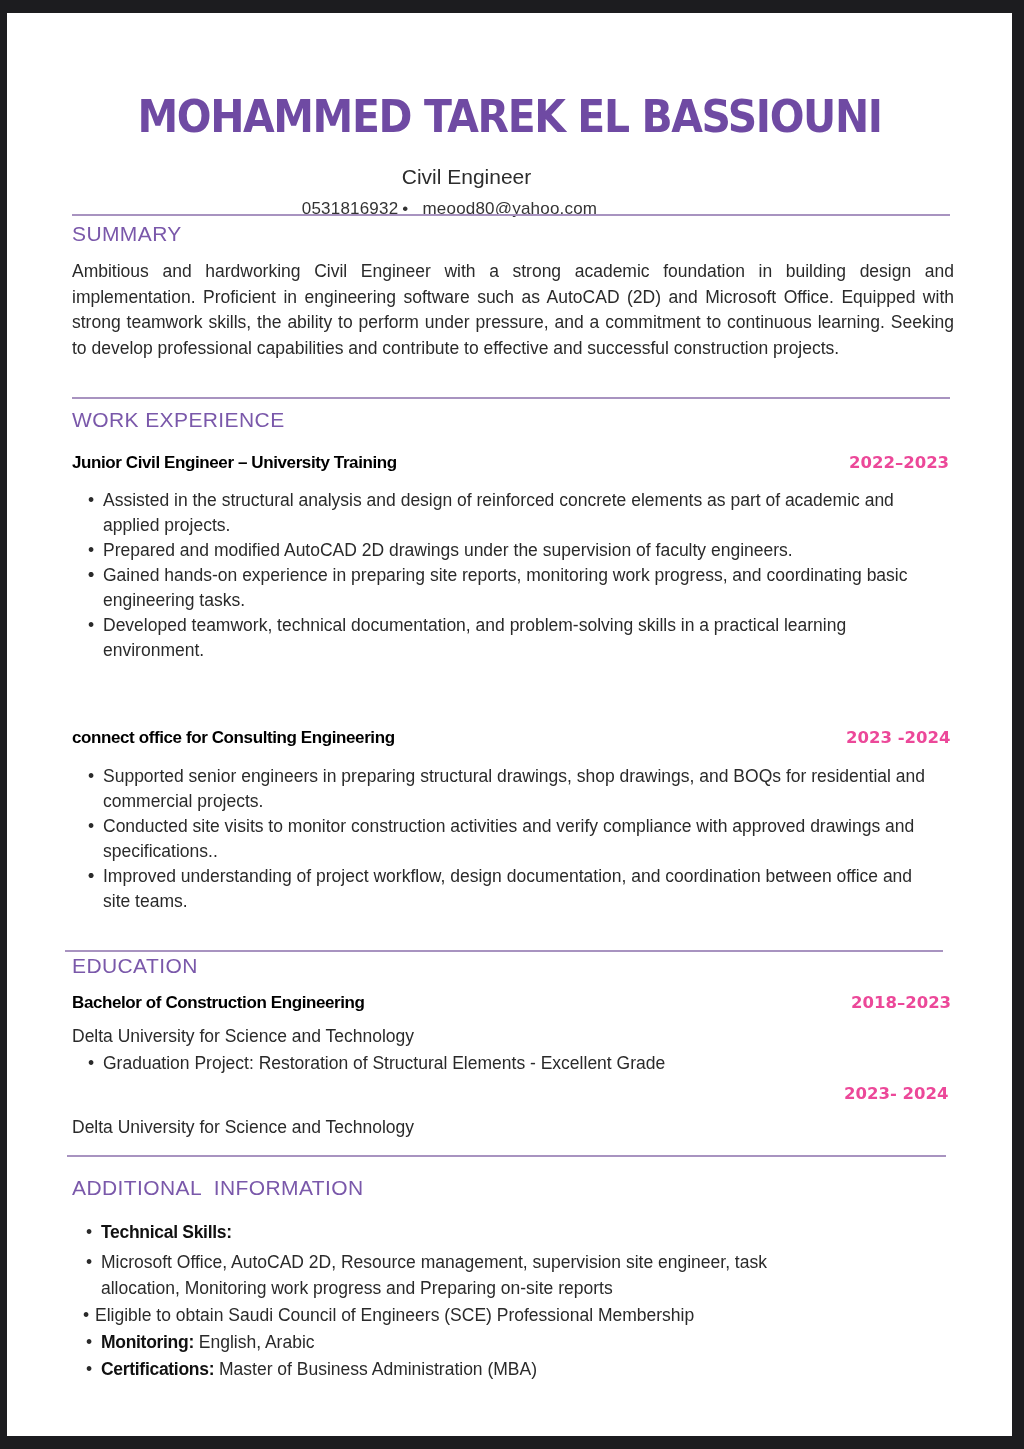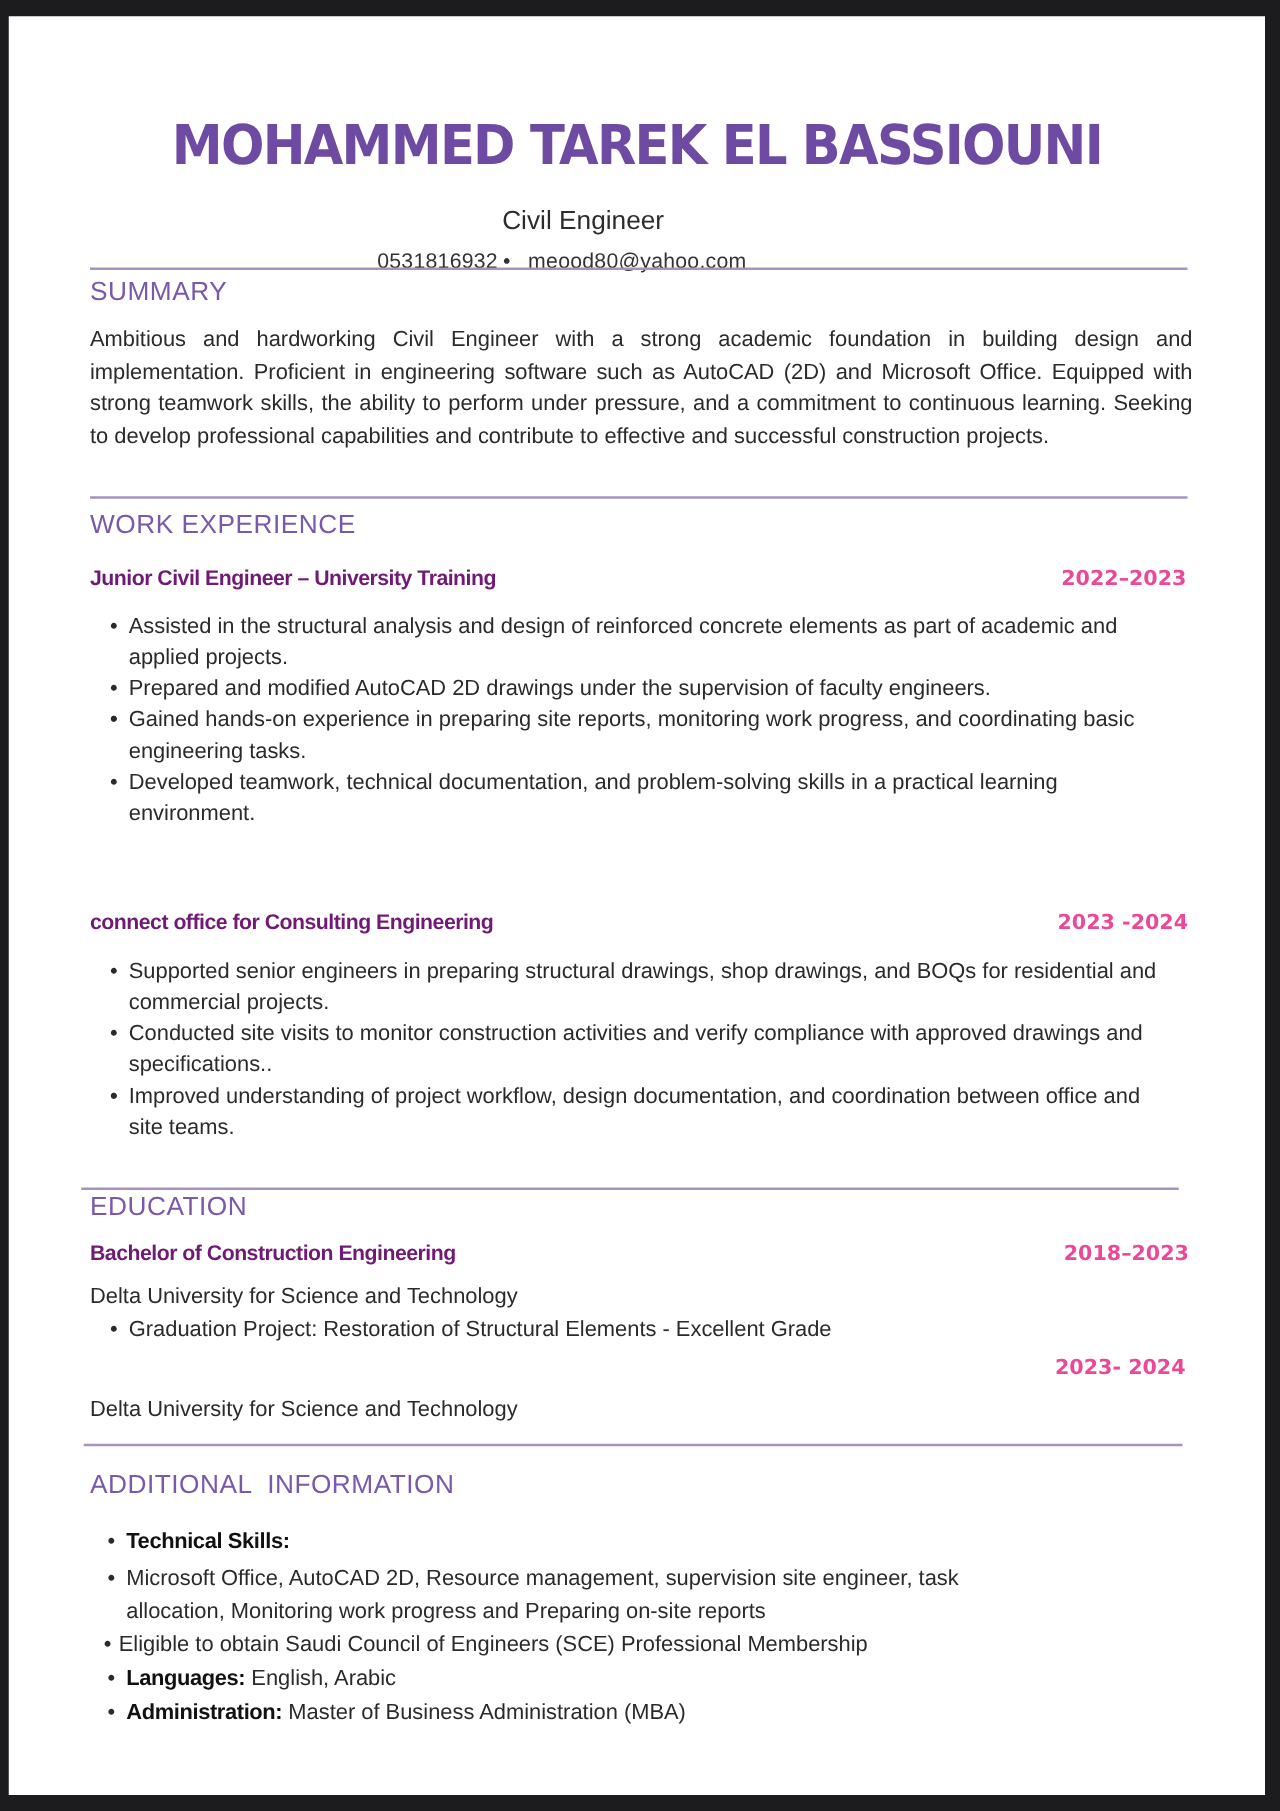--- a/index.html
+++ b/index.html
@@ -47,21 +47,21 @@
     .heading {
       font-size: 21px; color: #7a58aa; letter-spacing: 0.4px;
       font-weight: normal;
     }
     .para {
       position: absolute; left: 65px; width: 882px;
       font-size: 17.5px; line-height: 25.5px; color: #2a2a2a;
       text-align: justify;
     }
     .job-title {
-      font-size: 17px; font-weight: bold; color: #701a75; letter-spacing: -0.4px;
+      font-size: 17px; font-weight: bold; color: #000000; letter-spacing: -0.4px;
     }
     .date {
       font-family: "DejaVu Sans", sans-serif;
       font-size: 16.5px; font-weight: bold; color: #ec4899;
     }
     .bullets {
       position: absolute; left: 78px; width: 840px;
       margin: 0; padding: 0; list-style: none;
       font-size: 17.5px; color: #2a2a2a;
     }
@@ -121,17 +121,17 @@
 
   <div class="abs date" style="left:837px; top:1071px;">2023- 2024</div>
   <div class="abs plain" style="left:65px; top:1104px;">Delta University for Science and Technology</div>
   <div class="rule" style="left:60px; top:1142px; width:879px;"></div>
 
   <div class="abs heading" style="left:65px; top:1163px; white-space: pre;">ADDITIONAL  INFORMATION</div>
   <ul class="bullets add-list" style="top:1205px; left:76px;">
     <li style="line-height:28px;"><span class="dot">•</span><b>Technical Skills:</b></li>
     <li style="line-height:26px; margin-top:3px; width:720px;"><span class="dot">•</span><span>Microsoft Office, AutoCAD 2D, Resource management, supervision site engineer, task allocation, Monitoring work progress and Preparing on-site reports</span></li>
     <li style="line-height:28px; padding-left:12px;"><span class="dot" style="left:0;">•</span><span>Eligible to obtain Saudi Council of Engineers (SCE) Professional Membership</span></li>
-    <li style="line-height:26px;"><span class="dot">•</span><b>Languages:</b><span> English, Arabic</span></li>
-    <li style="line-height:28px;"><span class="dot">•</span><b>Administration:</b><span> Master of Business Administration (MBA)</span></li>
+    <li style="line-height:26px;"><span class="dot">•</span><b>Monitoring:</b><span> English, Arabic</span></li>
+    <li style="line-height:28px;"><span class="dot">•</span><b>Certifications:</b><span> Master of Business Administration (MBA)</span></li>
   </ul>
 
 </div>
 
 </body></html>

